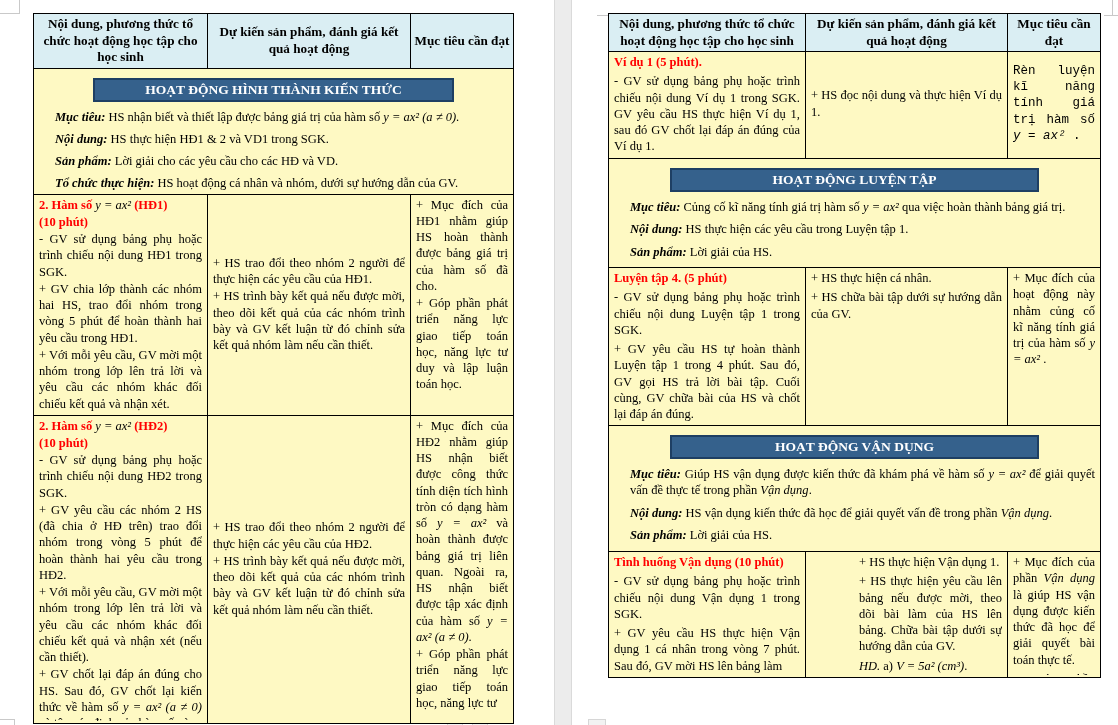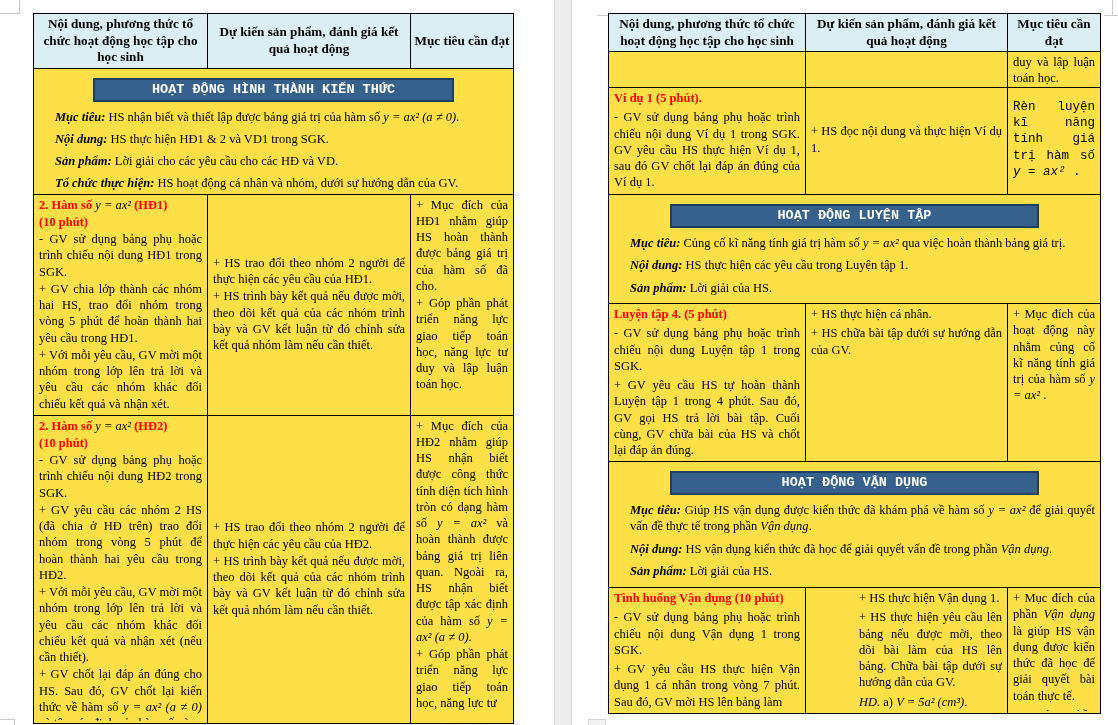--- a/index.html
+++ b/index.html
@@ -1,33 +1,33 @@
 <!DOCTYPE html>
 <html><head>
 <meta charset="utf-8">
 <style>
   html,body{margin:0;padding:0;background:#ffffff;}
   #canvas{position:relative;width:1118px;height:725px;overflow:hidden;background:#ffffff;
           font-family:"Liberation Serif","DejaVu Serif",serif;color:#000;}
   .page{position:absolute;top:0;height:725px;background:#ffffff;}
   #page-gap{position:absolute;left:554px;top:0;width:18px;height:725px;background:#ececec;
             border-left:1px solid #dadada;border-right:1px solid #dadada;box-sizing:border-box;}
-  table.doc{position:absolute;border-collapse:collapse;table-layout:fixed;background:#fde047;
+  table.doc{position:absolute;border-collapse:collapse;table-layout:fixed;background:#fef9c3;
             font-size:12.5px;line-height:1.3;}
   table.doc td{border:1px solid #000;vertical-align:top;padding:2px 5px;overflow:hidden;}
   tr.hdr td{background:#daeef3;font-weight:bold;text-align:center;vertical-align:middle;
             font-size:13.2px;line-height:1.25;padding:2px 3px;height:29px;}
   .cellc{overflow:hidden;}
   .cellc p{margin:0 0 1px 0;text-align:justify;}
   #t2 .cellc p{margin:0 0 3px 0;}
   .vc{display:flex;flex-direction:column;justify-content:center;}
   .seccell{overflow:hidden;}
   .intro p{margin:0 0 6px 16px;text-align:justify;}
   .bar{width:76%;margin:7px auto 7px auto;background:#35618c;border:2px solid #1e3f63;
-       color:#fff;font-family:Liberation Mono, monospace;font-weight:bold;
+       color:#fff;font-family:Liberation Serif, serif;font-weight:bold;
        font-size:13.5px;text-align:center;height:20px;line-height:20px;overflow:hidden;}
   .red{color:#ff0000;font-weight:bold;}
   .frm{font-style:italic;}
   .bi{font-weight:bold;font-style:italic;}
   .i{font-style:italic;}
   .mark{position:absolute;background:#c9c9c9;}
   .mark-box{position:absolute;border:1px solid #d6d6d6;background:#f2f2f2;}
 </style>
 </head>
 <body>
@@ -131,33 +131,20 @@
         <col style="width:93px">
       </colgroup>
     <tbody>
         <tr class="hdr">
       <td>Nội dung, phương thức tổ chức hoạt động học tập cho học sinh</td>
       <td>Dự kiến sản phẩm, đánh giá kết quả hoạt động</td>
       <td>Mục tiêu cần đạt</td>
     </tr>
     <tr>
       <td>
-            <div class="cellc" style="height:31px;"></div>
-          </td>
-      <td>
-            <div class="cellc" style="height:31px;"></div>
-          </td>
-      <td>
-            <div class="cellc" style="height:31px;">
-              <p><span>duy và lập luận toán học.</span></p>
-            </div>
-          </td>
-    </tr>
-    <tr>
-      <td>
             <div class="cellc" style="height:102px;">
               <p><span class="red">Ví dụ 1 (5 phút).</span></p>
               <p><span>- GV sử dụng bảng phụ hoặc trình chiếu nội dung Ví dụ 1 trong SGK. GV yêu cầu HS thực hiện Ví dụ 1, sau đó GV chốt lại đáp án đúng của Ví dụ 1.</span></p>
             </div>
           </td>
       <td>
             <div class="cellc vc" style="height:102px;">
               <p><span>+ HS đọc nội dung và thực hiện Ví dụ 1.</span></p>
             </div>
           </td>

